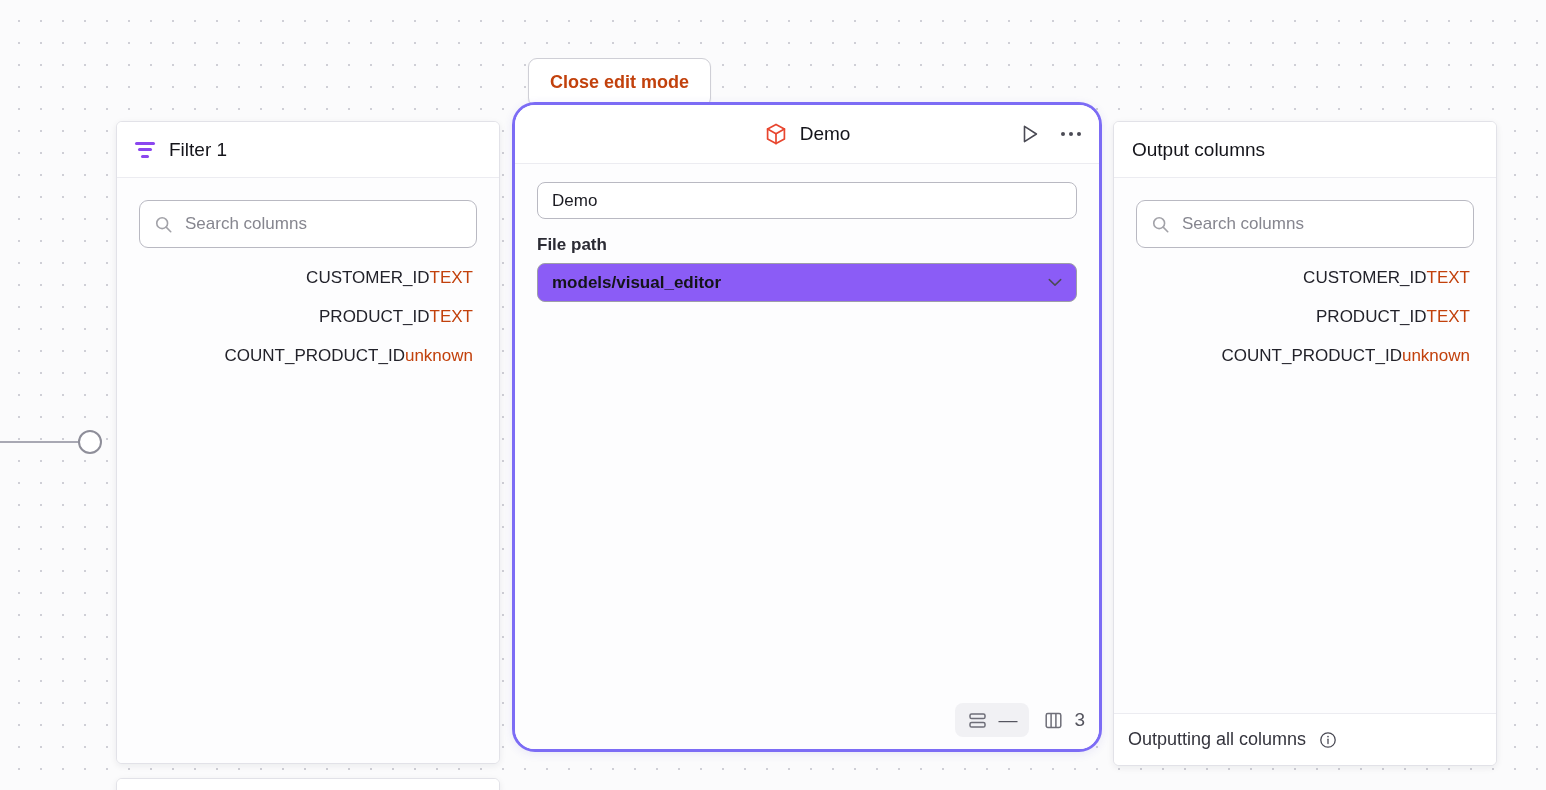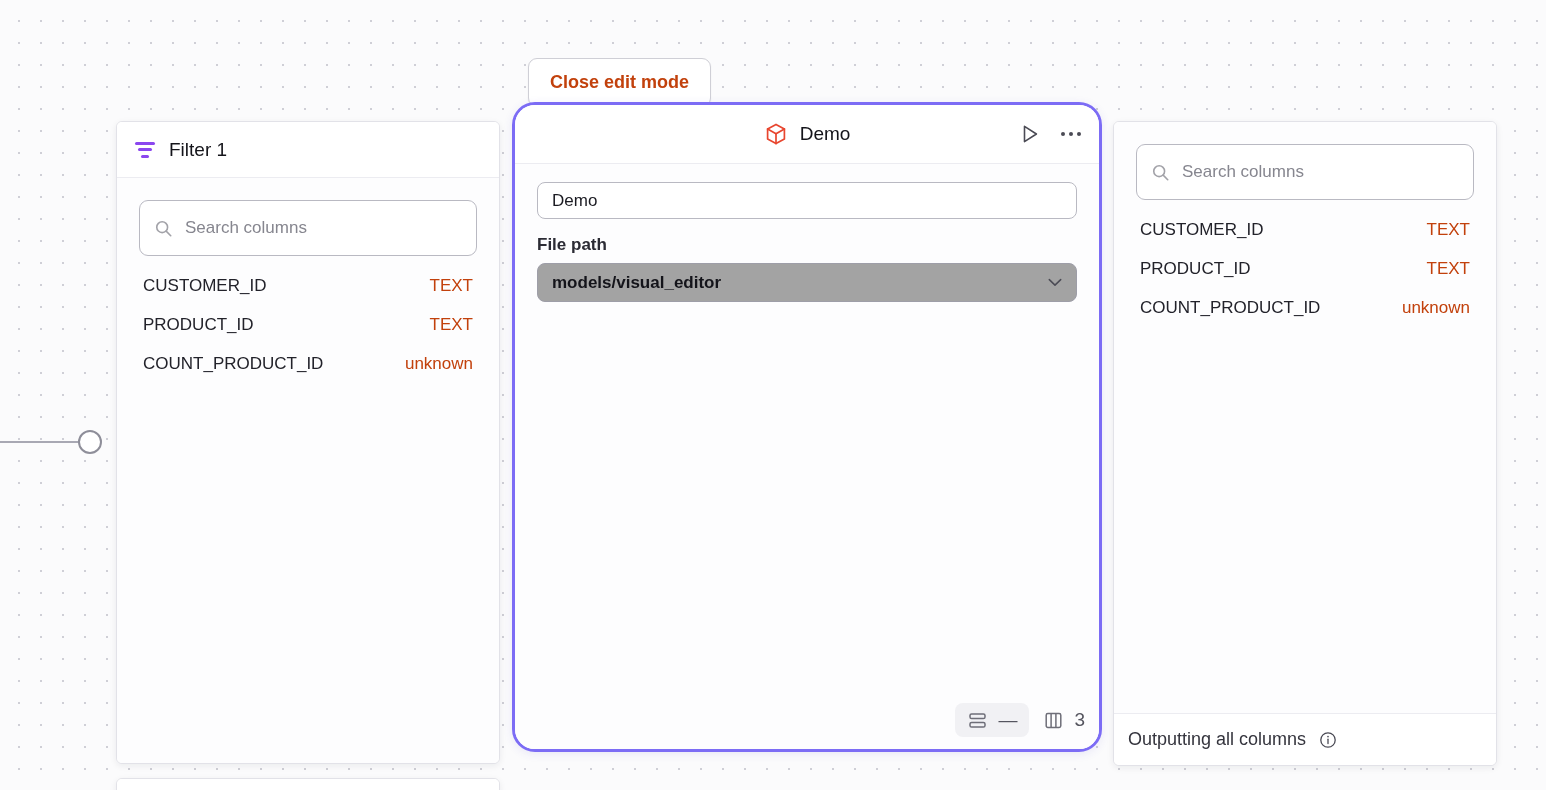--- a/index.html
+++ b/index.html
@@ -122,21 +122,21 @@
     border-radius: 2px;
     background: #8b47ef;
   }
   .filter-icon i:nth-child(1) { width: 20px; }
   .filter-icon i:nth-child(2) { width: 14px; }
   .filter-icon i:nth-child(3) { width: 8px; }
 
   
   .search-box {
     margin: 22px 22px 12px 22px;
-    height: 56px;
+    height: 48px;
     border: 1px solid #b9b9c2;
     border-radius: 9px;
     display: flex;
     align-items: center;
     padding: 0 14px;
     background: #ffffff;
   }
   .search-icon {
     width: 19px; height: 19px;
     flex: 0 0 auto;
@@ -146,21 +146,21 @@
   .search-ph {
     font-size: 17px;
     color: #86868f;
   }
 
   
   .col-list { margin-top: 20px; }
   .col-row {
     display: flex;
     align-items: baseline;
-    justify-content: space-between;
+    justify-content: flex-end;
     padding: 0 26px;
     height: 39px;
   }
   .col-name {
     font-size: 17px;
     color: #22222a;
     white-space: nowrap;
   }
   .col-type {
     font-size: 17px;
@@ -232,21 +232,21 @@
     padding: 0 14px;
     font-size: 17px;
     color: #1b1b22;
     margin-bottom: 16px;
   }
   .select-input {
     width: 100%;
     height: 39px;
     border: 1px solid #9e9ea8;
     border-radius: 8px;
-    background: #a3a3a3;
+    background: #8b5cf6;
     display: flex;
     align-items: center;
     justify-content: space-between;
     padding: 0 14px;
     font-size: 17px;
     font-weight: bold;
     color: #14141a;
     cursor: pointer;
   }
   .chev { width: 14px; height: 9px; flex: 0 0 auto; }
@@ -408,20 +408,23 @@
             <line x1="8.1" y1="3.6" x2="8.1" y2="17.4"></line>
             <line x1="12.9" y1="3.6" x2="12.9" y2="17.4"></line>
           </svg>
           <span class="stat-val">3</span>
         </div>
       </div>
     </div>
   </div>
 
   <div class="node" id="node-output">
+    <div class="node-header">
+      <span class="node-title">Output columns</span>
+    </div>
     <div class="node-body">
       <div class="search-box">
         <svg class="search-icon" viewBox="0 0 20 20" fill="none" stroke="#6a6a74" stroke-width="1.7">
           <circle cx="8.6" cy="8.6" r="5.7"></circle>
           <line x1="12.8" y1="12.8" x2="17.6" y2="17.6" stroke-linecap="round"></line>
         </svg>
         <span class="search-ph">Search columns</span>
       </div>
 
       <div class="col-list">

